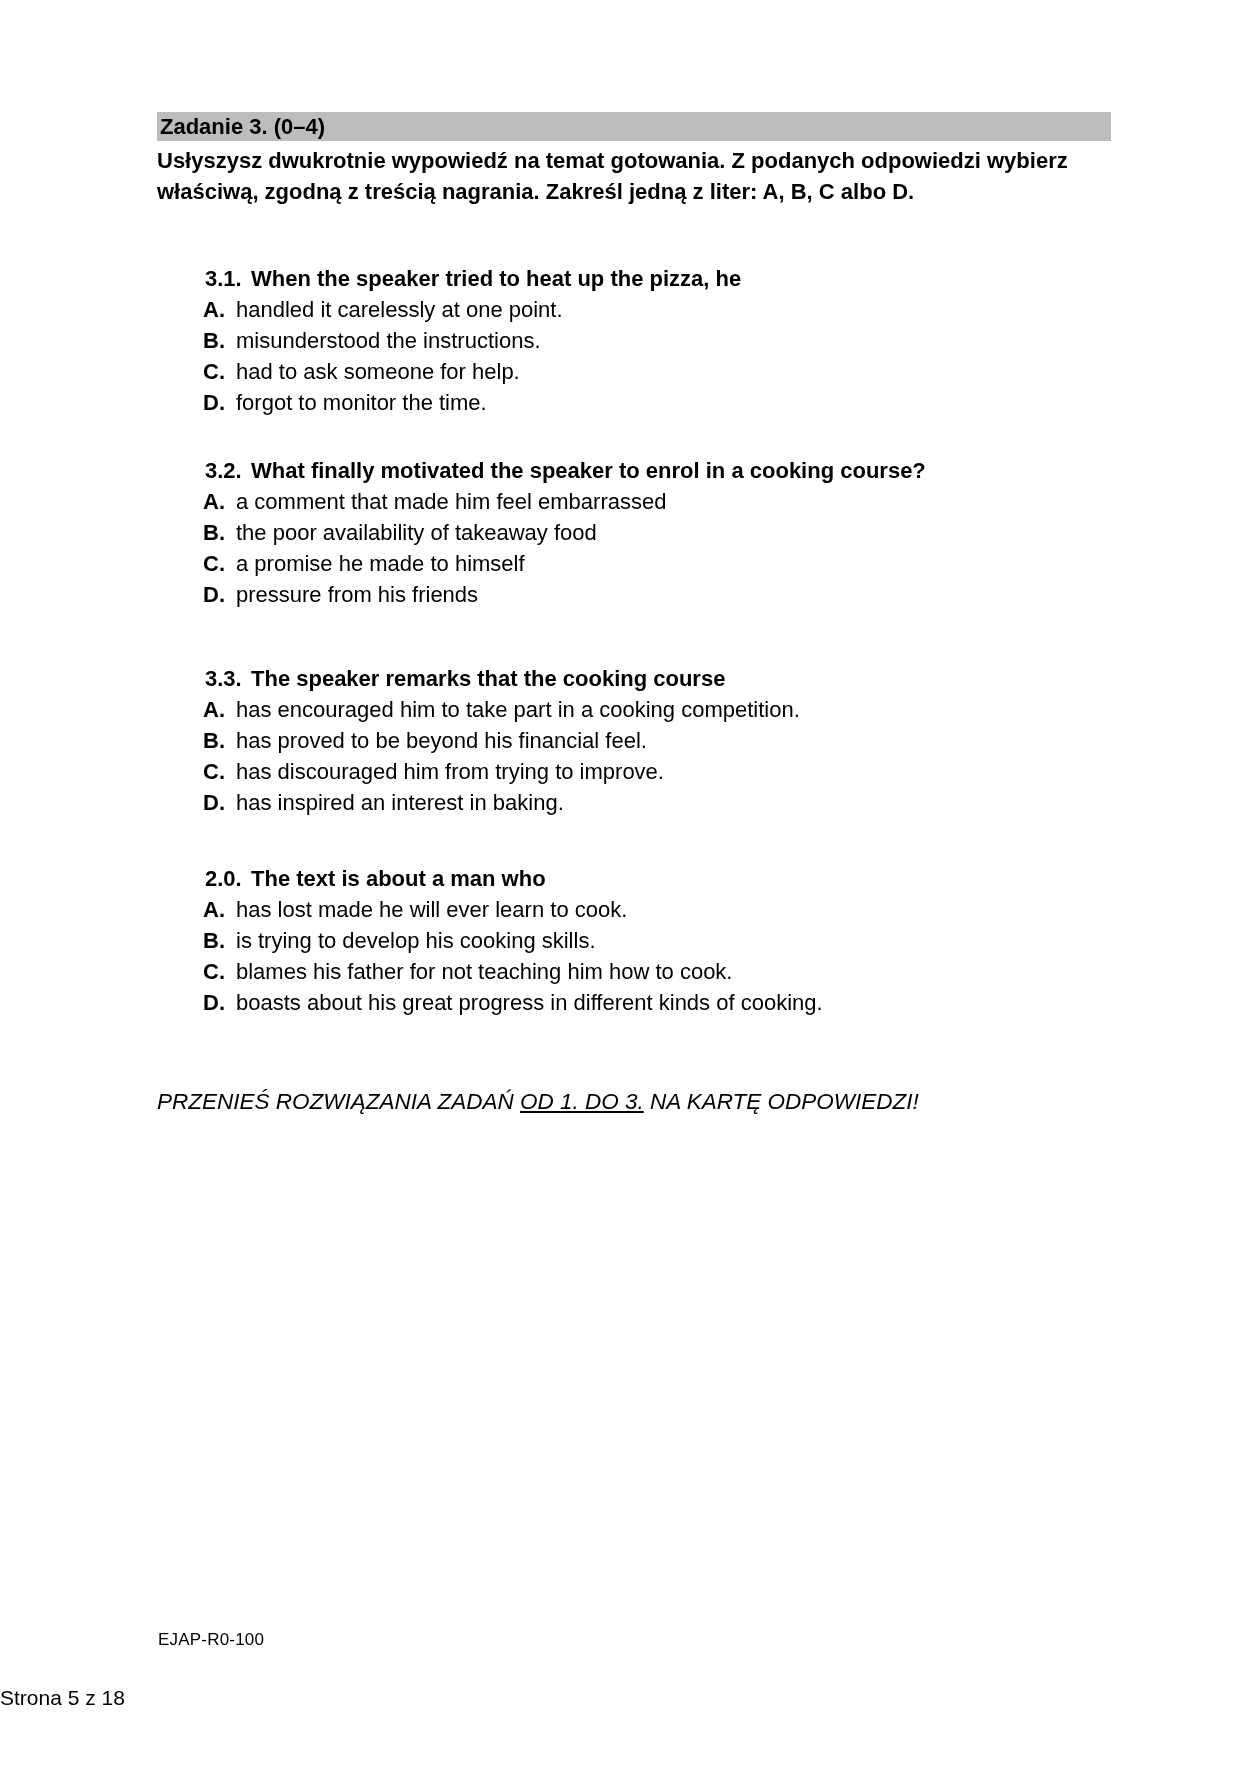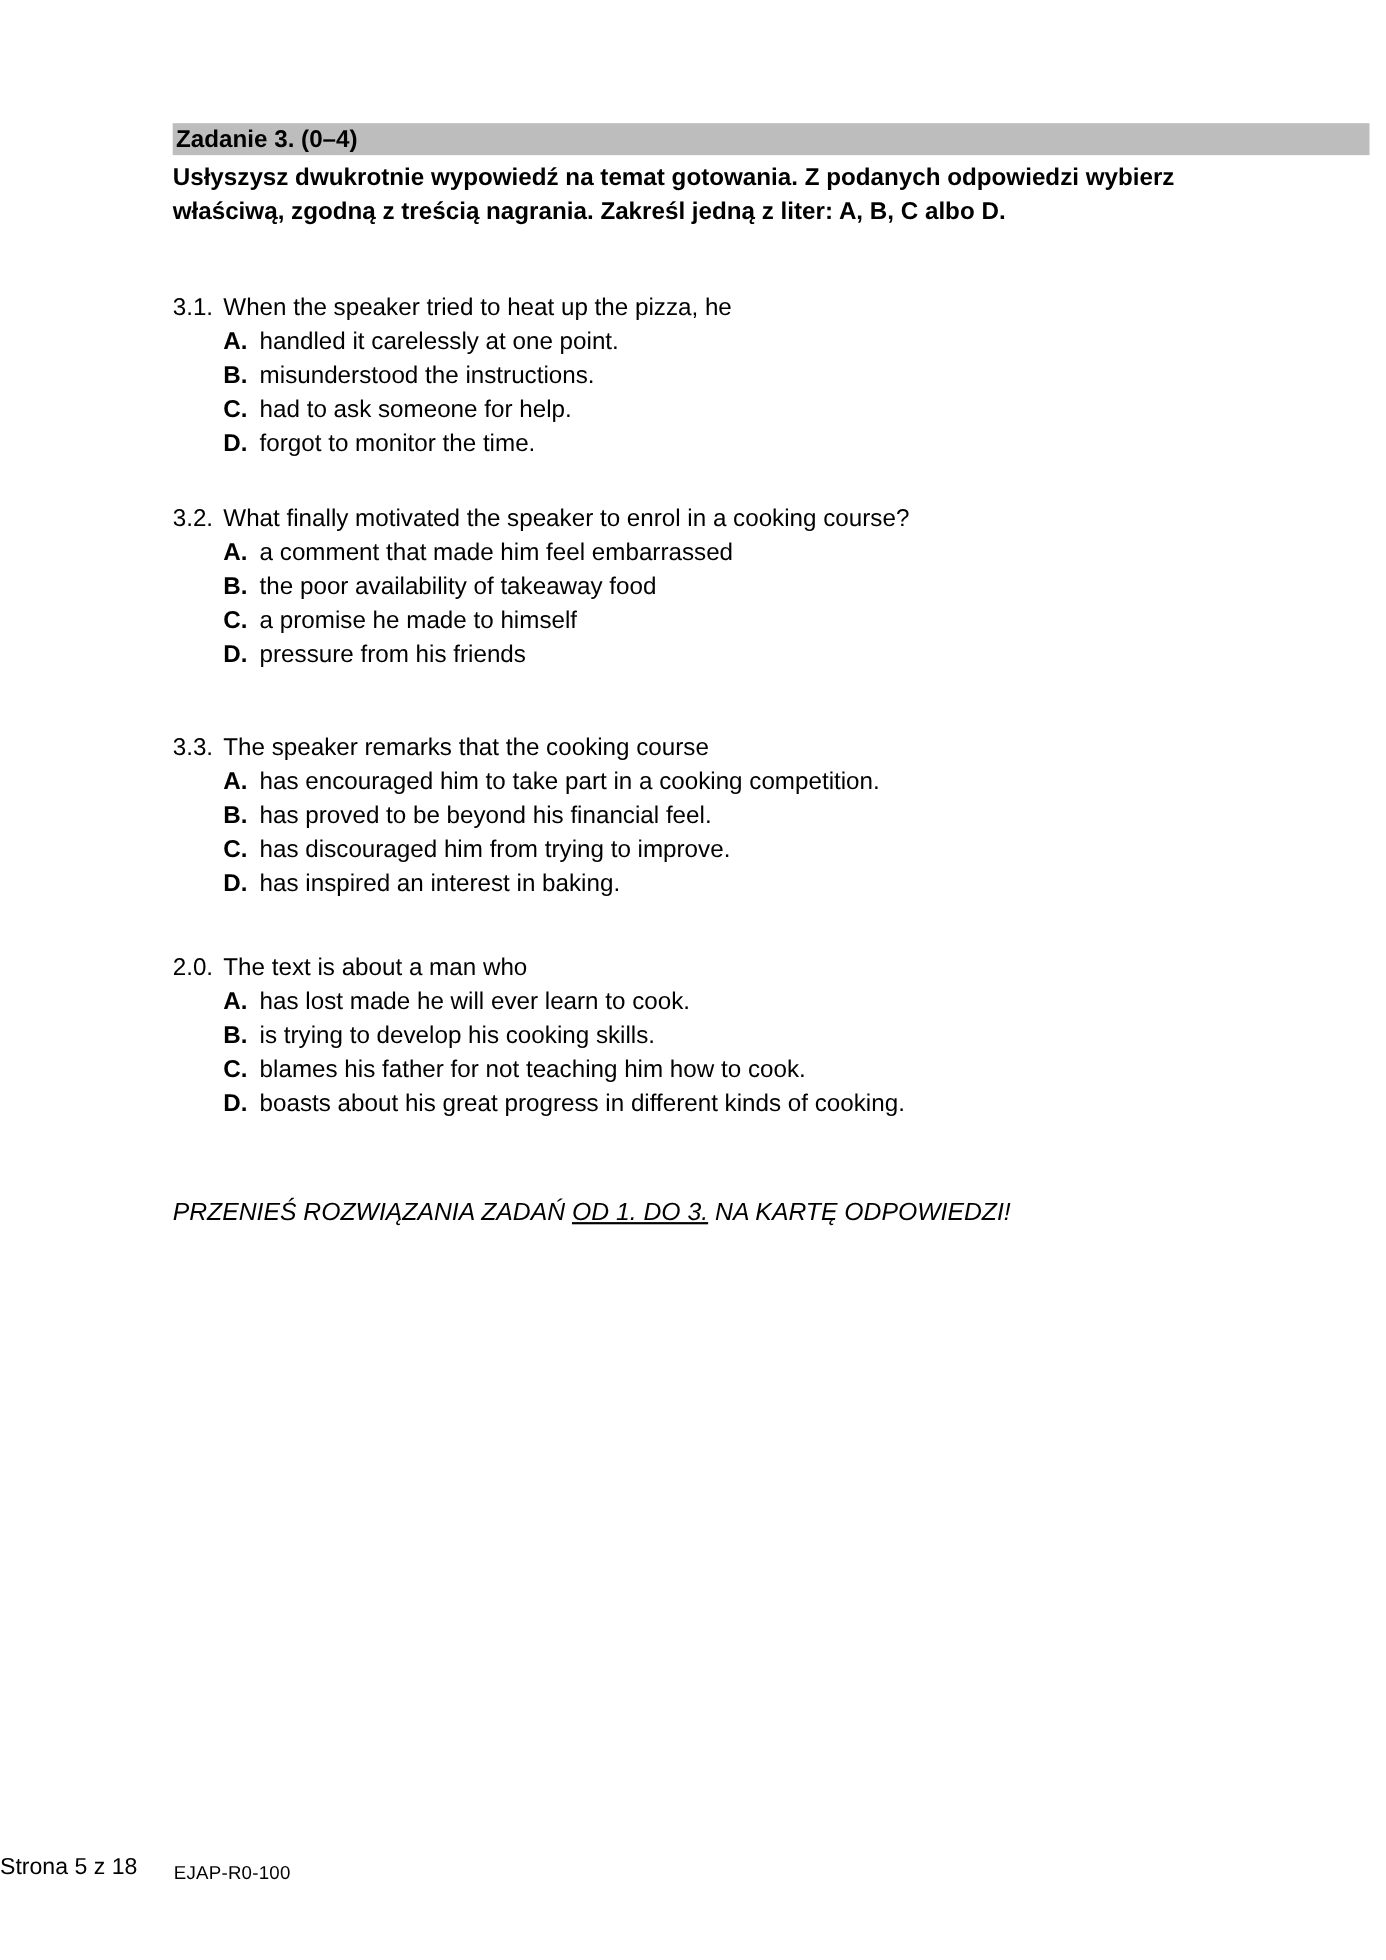--- a/index.html
+++ b/index.html
@@ -13,21 +13,21 @@
     height: 1782px;
     background: #ffffff;
     font-family: "Liberation Sans", sans-serif;
     color: #000000;
     overflow: hidden;
   }
   .task-bar {
     position: absolute;
     left: 157px;
     top: 112px;
-    width: 1088px;
+    width: 954px;
     height: 29px;
     background: #bdbdbd;
     font-size: 22px;
     font-weight: bold;
     line-height: 29px;
     padding-left: 3px;
     box-sizing: border-box;
   }
   .instructions {
     position: absolute;
@@ -44,21 +44,22 @@
     width: 1010px;
     font-size: 22px;
     line-height: 31px;
   }
   .q1 { top: 263px; }
   .q2 { top: 455px; }
   .q3 { top: 663px; }
   .q4 { top: 863px; }
   .q-head {
     display: flex;
-    font-weight: normal;
+    font-weight: bold;
+    margin-left: 48px;
   }
   .q-num {
     flex: none;
     width: 46px;
   }
   .option {
     display: flex;
   }
   .opt-letter {
     flex: none;
@@ -74,21 +75,21 @@
     font-size: 22.5px;
     font-weight: normal;
     font-style: italic;
   }
   .transfer .underline {
     text-decoration: underline;
   }
   .footer-code {
     position: absolute;
     left: 158px;
-    top: 1693px;
+    top: 1630px;
     font-size: 17px;
     letter-spacing: 0.2px;
   }
   .footer-page {
     position: absolute;
     left: 0;
     top: 1686px;
     width: 1260px;
     font-size: 21px;
   }

